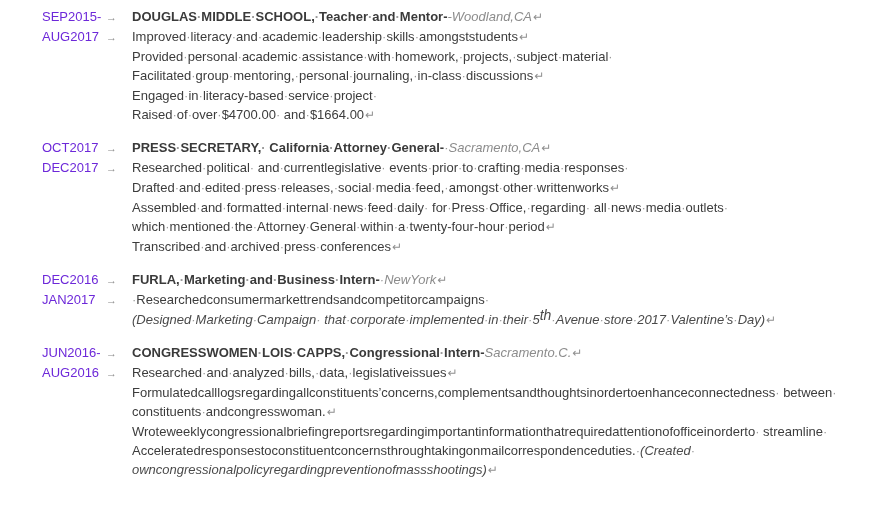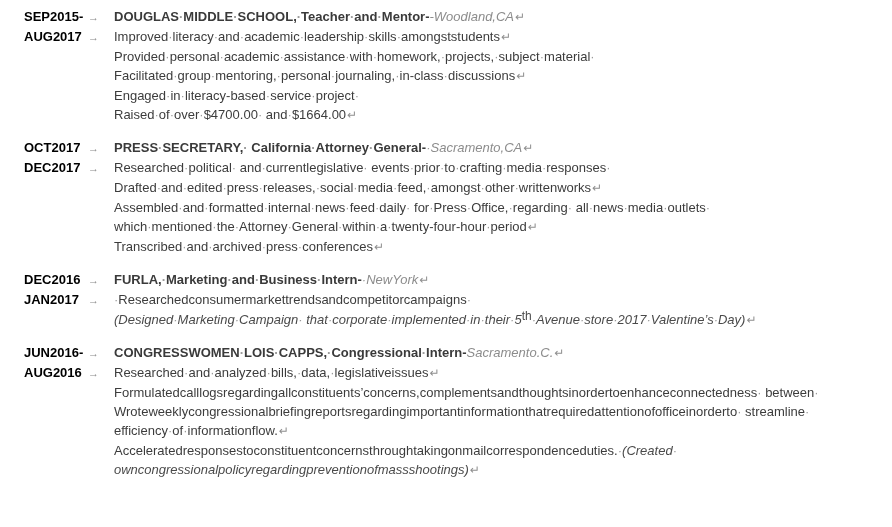--- a/index.html
+++ b/index.html
@@ -8,31 +8,31 @@
     font-family:"Liberation Sans", sans-serif;
     color:#3c3c3c;
   }
   .doc{padding:7px 6px 0 24px;}
   .entry{margin-bottom:13px;}
   .row{
     display:flex;align-items:baseline;
     line-height:19px;font-size:13px;white-space:nowrap;
   }
   .date-cell{
-    flex:0 0 64px;font-weight:bold;color:#000000;
+    flex:0 0 64px;font-weight:normal;color:#6d28d9;margin-left:18px;
   }
   .arrow-cell{
     flex:0 0 26px;color:#8a8a8a;font-size:11px;text-align:left;
   }
   .content-cell{flex:1 1 auto;min-width:0;}
   .seg.normal{color:#3c3c3c;}
   .seg.bold{font-weight:bold;color:#3a3a3a;}
   .seg.muted{color:#8c8c8c;font-style:italic;}
   .seg.italic{font-style:italic;color:#4a4a4a;}
-  .seg.italic_sup{color:#4a4a4a;font-size:12px;position:relative;top:-4px;}
+  .seg.italic_sup{font-style:italic;color:#4a4a4a;font-size:14px;position:relative;top:-4px;}
   .spdot{color:#9a9a9a;}
   .endmark{color:#8f8f8f;font-size:12px;padding-left:1px;}
 </style>
 </head>
 <body>
 
 <main class="doc">
   <section class="entries">
       <div class="entry">
         <div class="row">
@@ -127,26 +127,26 @@
           <span class="content-cell"><span class="seg normal">Researched<span class="spdot">·</span>and<span class="spdot">·</span>analyzed<span class="spdot">·</span>bills,<span class="spdot">·</span>data,<span class="spdot">·</span>legislativeissues</span><span class="endmark">↵</span></span>
         </div>
         <div class="row">
           <span class="date-cell"></span>
           <span class="arrow-cell"></span>
           <span class="content-cell"><span class="seg normal">Formulatedcalllogsregardingallconstituents’concerns,complementsandthoughtsinordertoenhanceconnectedness<span class="spdot">·</span>&nbsp;between</span><span class="spdot">·</span></span>
         </div>
         <div class="row">
           <span class="date-cell"></span>
           <span class="arrow-cell"></span>
-          <span class="content-cell"><span class="seg normal">Wroteweeklycongressionalbriefingreportsregardingimportantinformationthatrequiredattentionofofficeinorderto<span class="spdot">·</span>&nbsp;streamline</span><span class="spdot">·</span></span>
+          <span class="content-cell"><span class="seg normal">constituents<span class="spdot">·</span>andcongresswoman.</span><span class="endmark">↵</span></span>
         </div>
         <div class="row">
           <span class="date-cell"></span>
           <span class="arrow-cell"></span>
-          <span class="content-cell"><span class="seg normal">efficiency<span class="spdot">·</span>of<span class="spdot">·</span>informationflow.</span><span class="endmark">↵</span></span>
+          <span class="content-cell"><span class="seg normal">Wroteweeklycongressionalbriefingreportsregardingimportantinformationthatrequiredattentionofofficeinorderto<span class="spdot">·</span>&nbsp;streamline</span><span class="spdot">·</span></span>
         </div>
         <div class="row">
           <span class="date-cell"></span>
           <span class="arrow-cell"></span>
           <span class="content-cell"><span class="seg normal">Acceleratedresponsestoconstituentconcernsthroughtakingonmailcorrespondenceduties.</span><span class="seg italic"><span class="spdot">·</span>(Created</span><span class="spdot">·</span></span>
         </div>
         <div class="row">
           <span class="date-cell"></span>
           <span class="arrow-cell"></span>
           <span class="content-cell"><span class="seg italic">owncongressionalpolicyregardingpreventionofmassshootings)</span><span class="endmark">↵</span></span>

